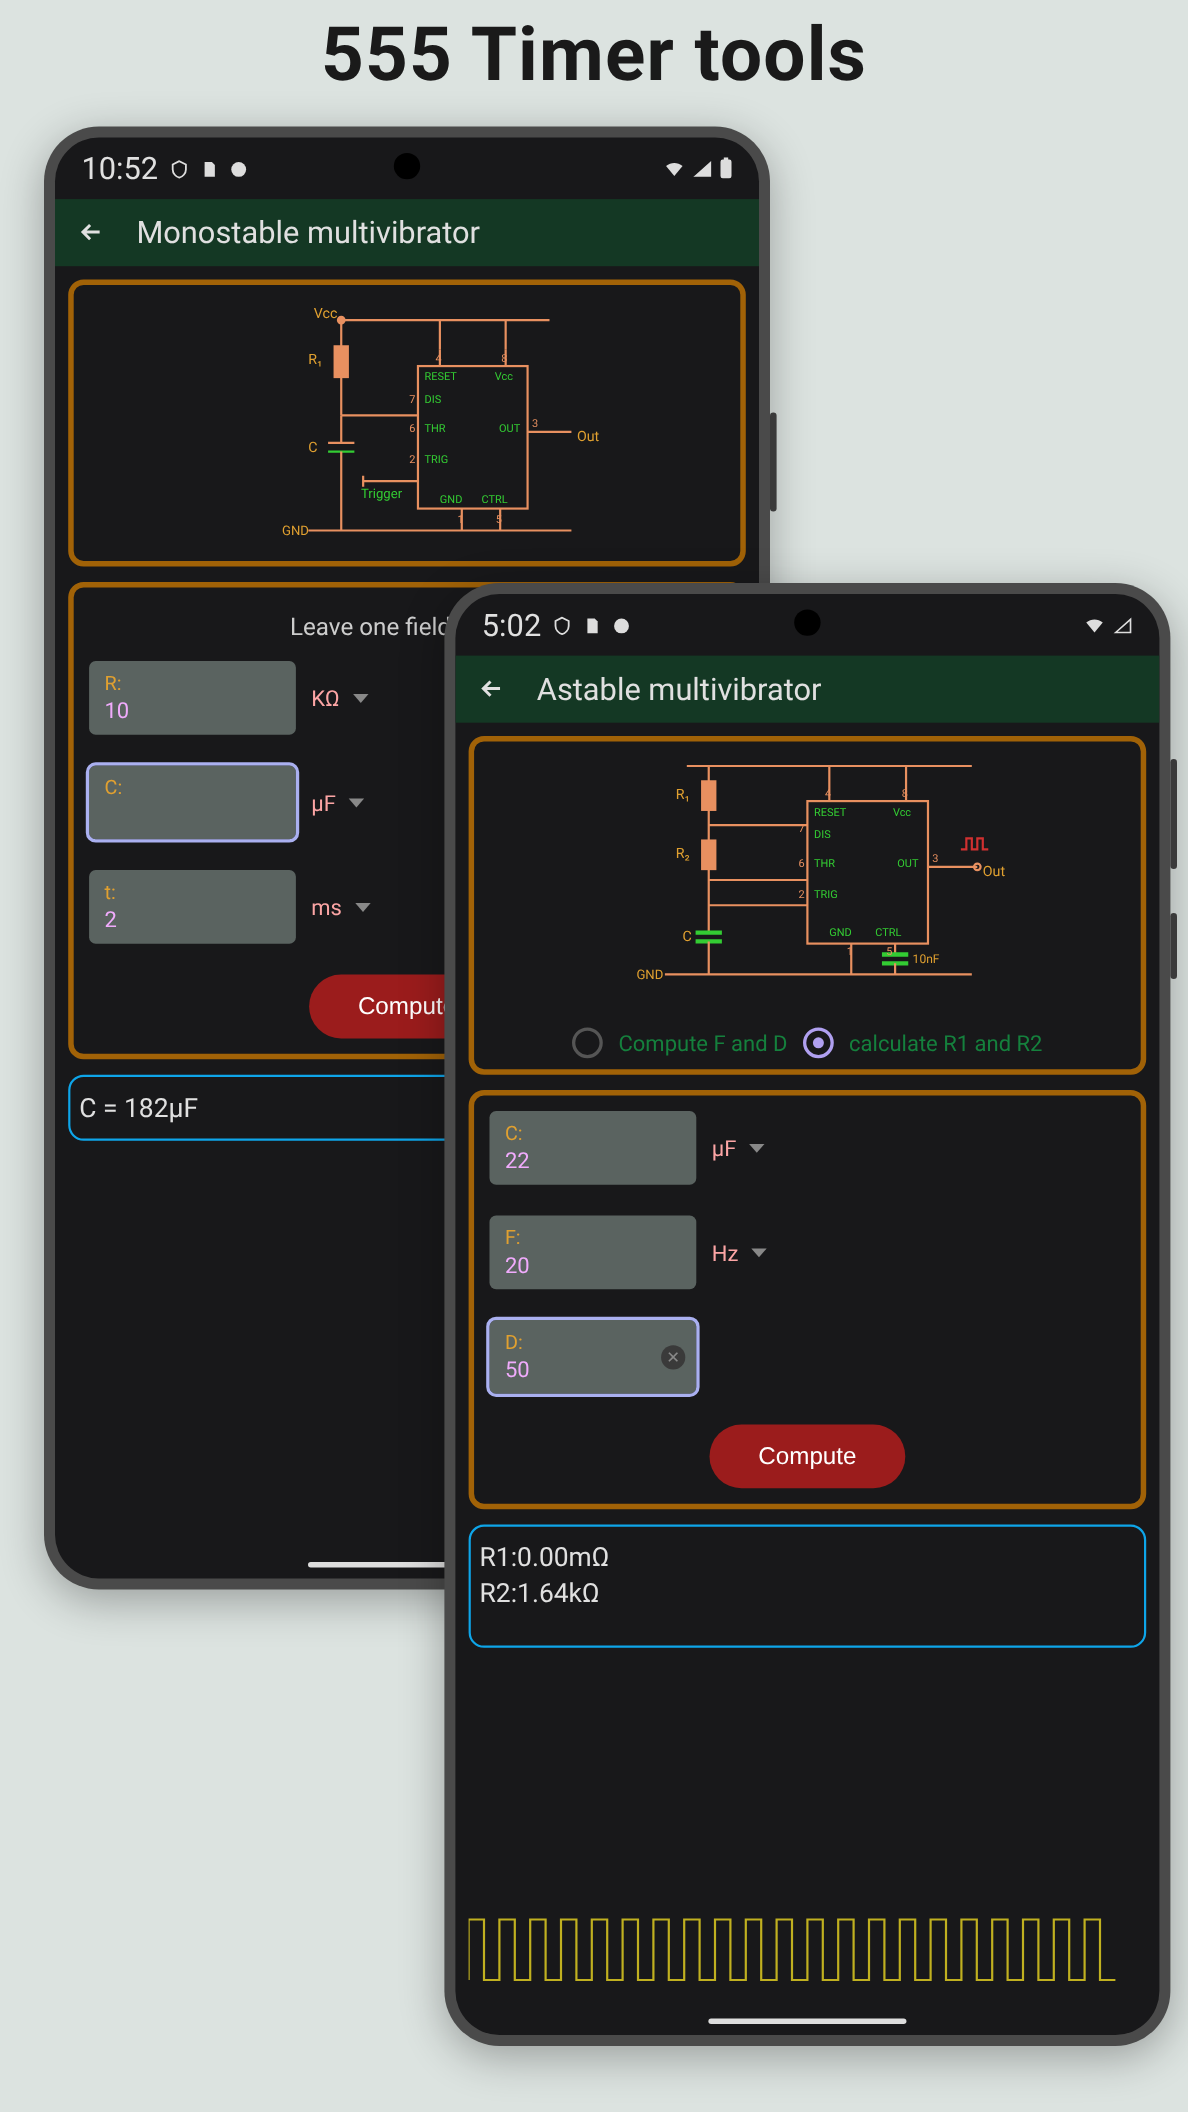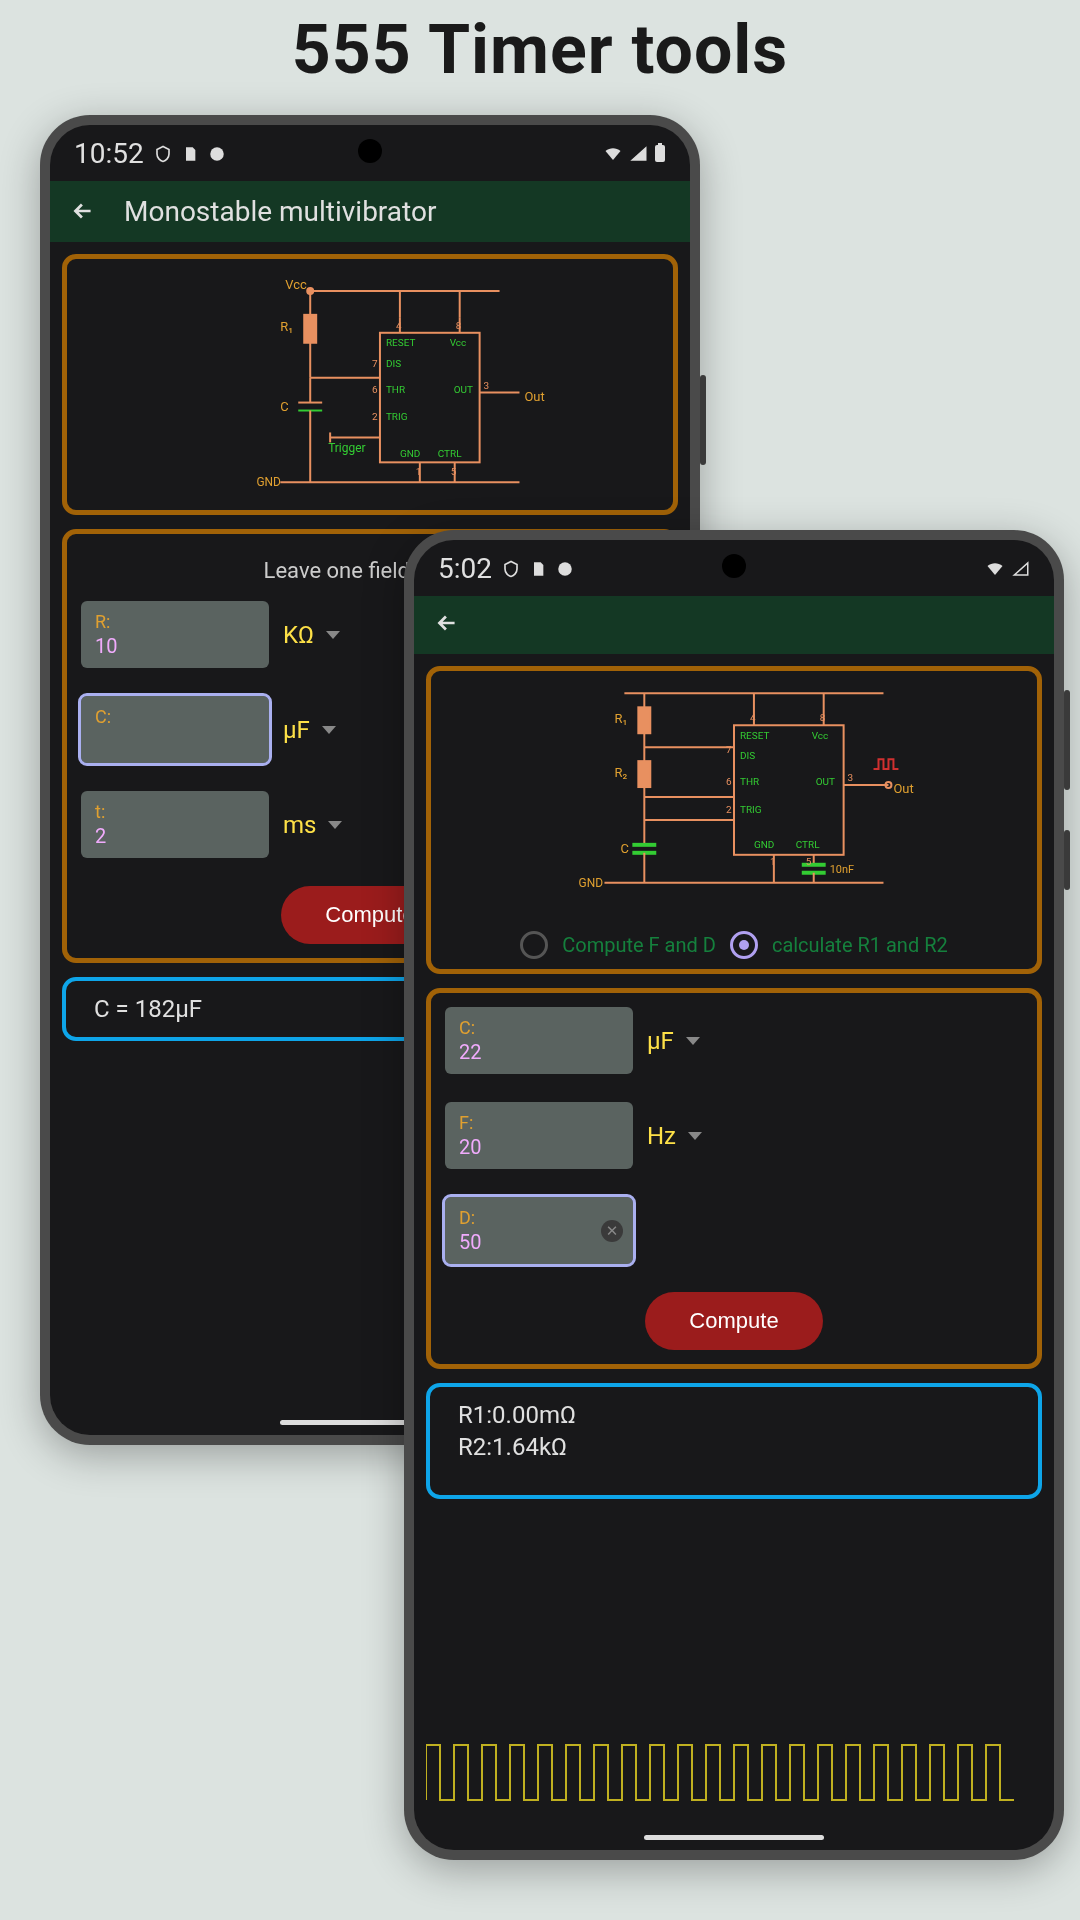--- a/index.html
+++ b/index.html
@@ -117,43 +117,43 @@
 }
 .input-value {
   color: #f0abfc;
   font-size: 20px;
   min-height: 26px;
 }
 .unit-select {
   display: flex;
   align-items: center;
   gap: 12px;
-  color: #fde047;
-  font-size: 24px;
+  color: #fca5a5;
+  font-size: 20px;
 }
 .dropdown-arrow {
   width: 0; height: 0;
   border-left: 7px solid transparent;
   border-right: 7px solid transparent;
   border-top: 8px solid #888;
 }
 .compute-btn {
   background: #9b1c1c;
   color: #fff;
   border: none;
   border-radius: 32px;
   padding: 16px 44px;
   font-size: 22px;
   display: block;
   margin: 10px auto 0 auto;
 }
 .result-card {
-  border: 4px solid #0ea5e9;
+  border: 2px solid #0ea5e9;
   border-radius: 14px;
-  padding: 14px 28px;
+  padding: 14px 8px;
   color: #e0e0e0;
   font-size: 24px;
   margin-bottom: 14px;
 }
 .result-line { margin-bottom: 4px; }
 .radio-row {
   display: flex;
   align-items: center;
   justify-content: center;
   gap: 14px;
@@ -406,20 +406,21 @@
             </svg></span>
       </div>
     </div>
 
     <div class="app-bar">
       <span>
         <svg class="back-icon" viewBox="0 0 24 24" fill="none" stroke="#e0e0e0" stroke-width="2.5">
             <path d="M19 12H5 M11 18l-6-6 6-6"></path>
           </svg>
       </span>
+      <span class="app-title">Astable multivibrator</span>
     </div>
 
     <div class="content">
       <div class="card" style="padding-bottom:10px;">
         <svg class="circuit-svg" style="height:230px;" viewBox="0 0 580 230">
           <g stroke="#e89060" stroke-width="2" fill="none">
             <line x1="180" y1="8" x2="440" y2="8"></line>
             <line x1="200" y1="8" x2="200" y2="22"></line>
             <rect x="194" y="22" width="12" height="26" fill="#e89060"></rect>
             <line x1="200" y1="48" x2="200" y2="76"></line>

